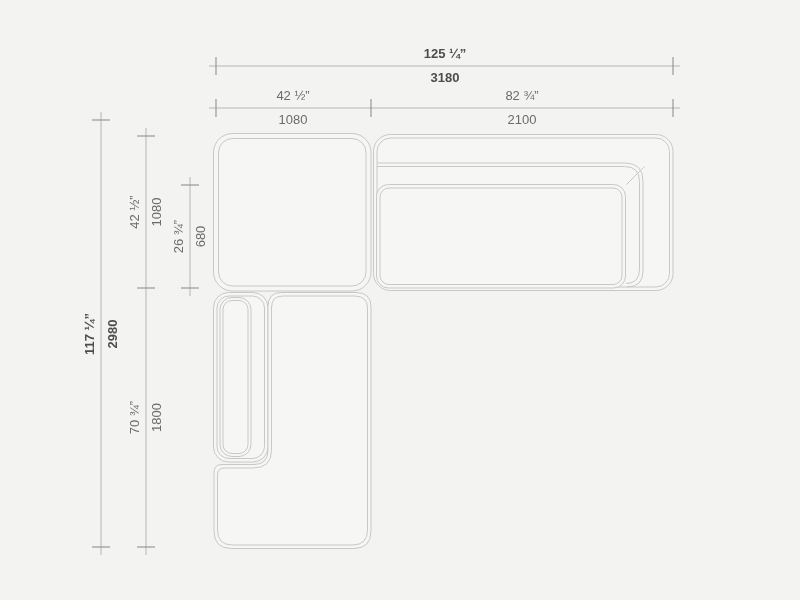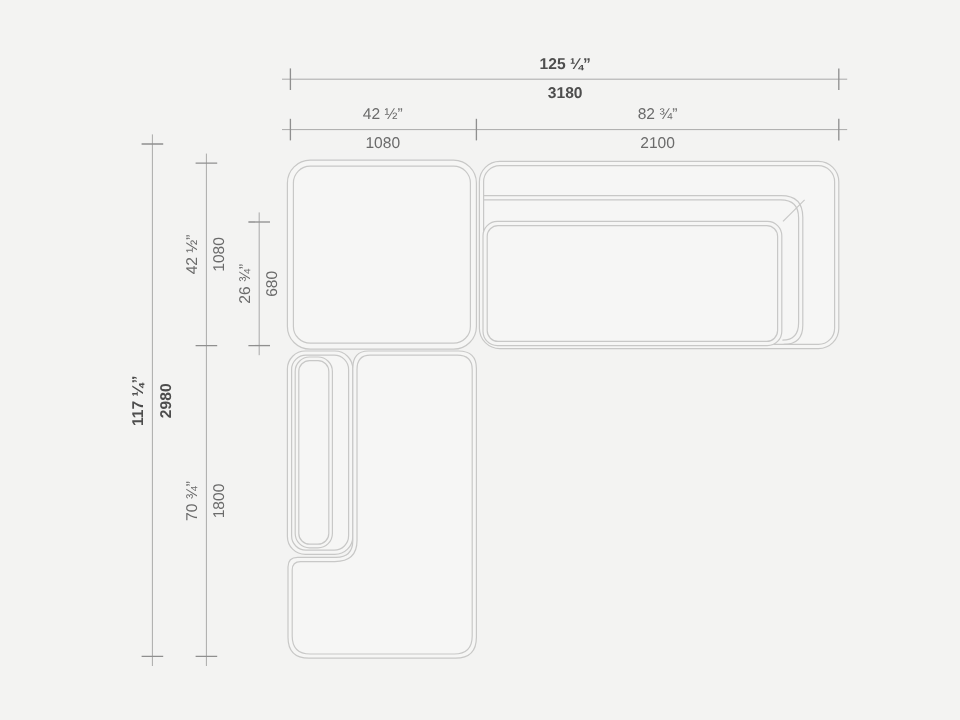--- a/index.html
+++ b/index.html
@@ -1,21 +1,21 @@
 <!DOCTYPE html>
 <html><head>
 <meta charset="utf-8">
 <style>
   html,body{margin:0;padding:0;}
   body{
     width:800px;height:600px;overflow:hidden;
     background:#f3f3f2;
     font-family:"Liberation Sans", sans-serif;
   }
-  #stage{position:relative;width:636px;height:600px;margin-left:26px;}
+  #stage{position:relative;width:636px;height:600px;}
   svg{display:block;}
   .module-fill{fill:#f6f6f5;stroke:#c8c8c7;stroke-width:1;}
   .module-line{fill:none;stroke:#c8c8c7;stroke-width:1;}
   .dim-line{stroke:#a6a6a6;stroke-width:0.8;fill:none;}
   .dim-tick{stroke:#8f8f8f;stroke-width:1.1;fill:none;}
   .dim-label{
     font-family:"Liberation Sans", sans-serif;
     font-size:13px;fill:#6b6b6b;
   }
   .dim-label.bold{font-weight:700;fill:#4d4d4d;}

